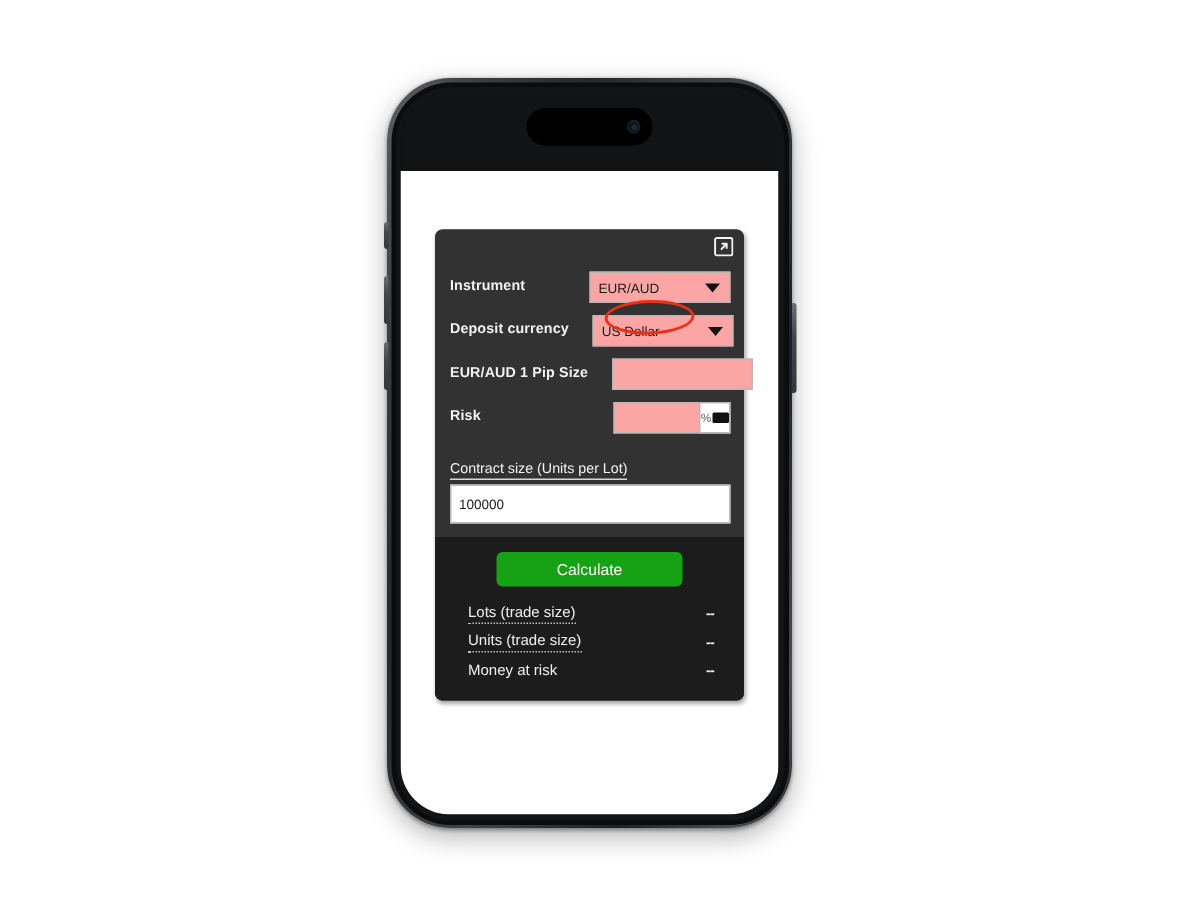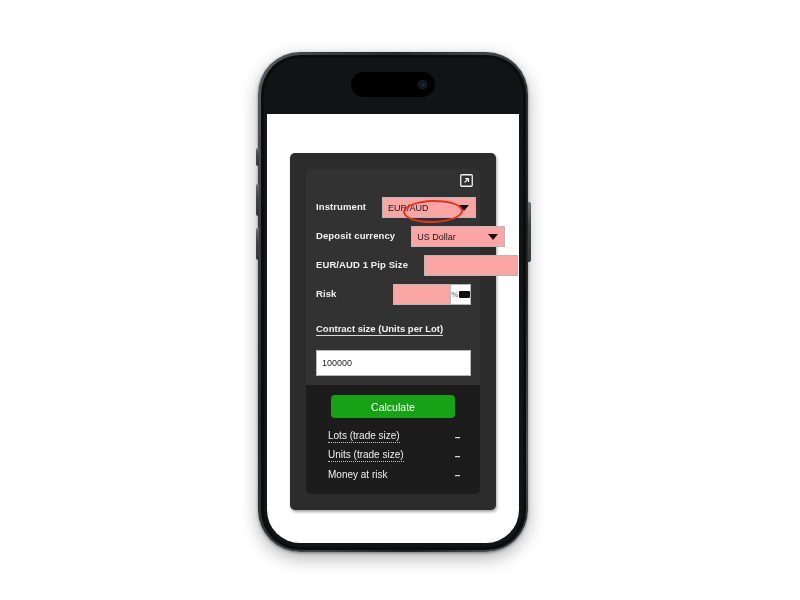--- a/index.html
+++ b/index.html
@@ -118,21 +118,21 @@
     position: relative;
   }
 
   
   #calculator-widget {
     width: 206px;
     margin-top: 39px;
     background: #2c2c2c;
     border-radius: 5px;
     box-shadow: 1px 2px 3px rgba(0,0,0,0.35);
-    padding: 16px;
+    padding: 0;
     box-sizing: border-box;
     position: relative;
   }
   .widget-top {
     background: #323232;
     border-radius: 5px 5px 0 0;
     padding: 5px 7px 6px 10px;
   }
   #expand-icon {
     display: block;
@@ -240,25 +240,25 @@
 
   
   .contract-block {
     padding: 1px 9px 9px 10px;
     background: #323232;
     border-radius: 0 0 0 0;
   }
   #contract-size-label {
     color: #f2f2f2;
     font-size: 9.5px;
-    font-weight: bold;
+    font-weight: normal;
     display: inline-block;
     border-bottom: 1px solid #d8d8d8;
     padding-bottom: 1px;
-    margin-bottom: 14px;
+    margin-bottom: 3px;
   }
   #contract-size-input {
     width: 100%;
     height: 26px;
     background: #fff;
     border: 1px solid #b8b8b8;
     box-sizing: border-box;
     display: flex;
     align-items: center;
     padding: 0 5px;

